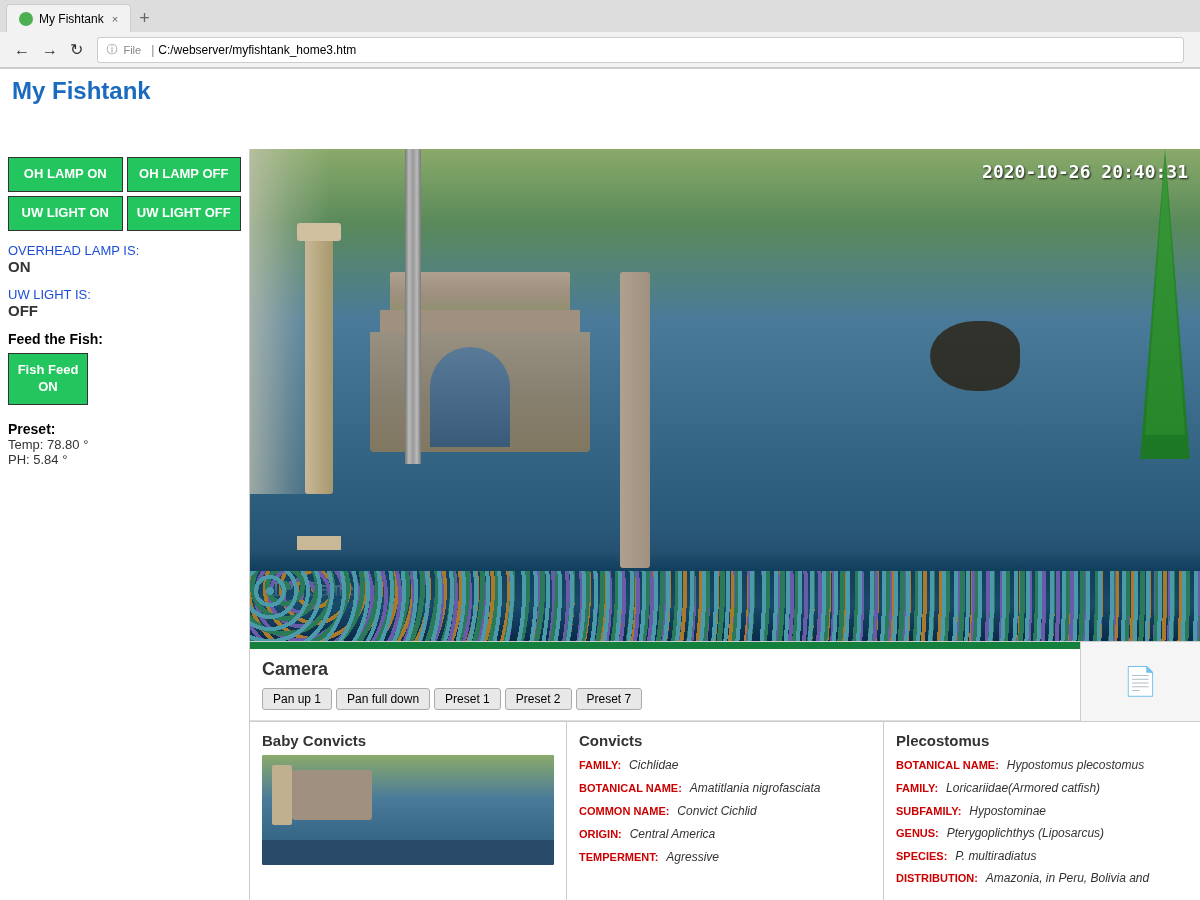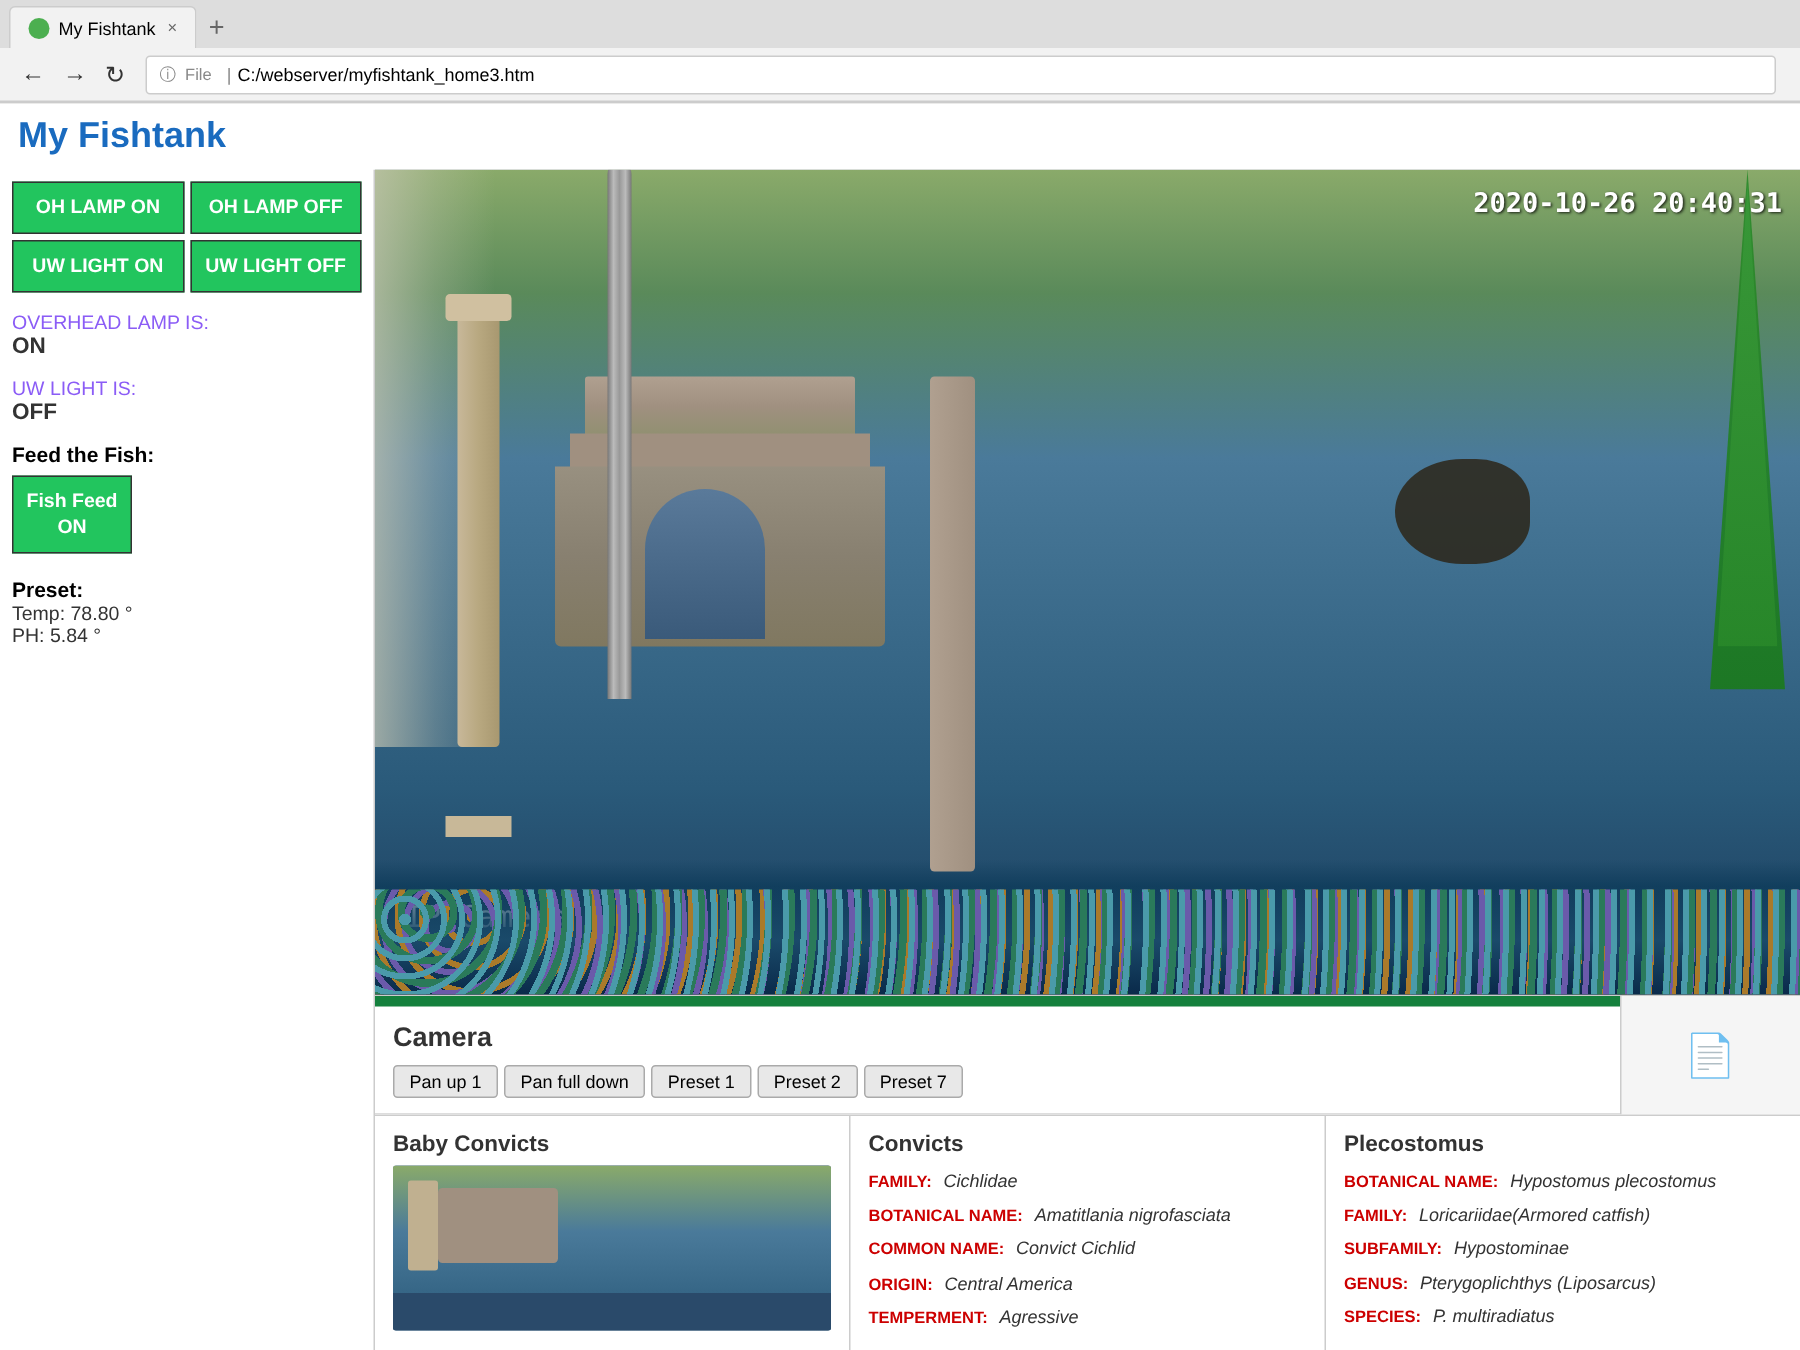--- a/index.html
+++ b/index.html
@@ -17,31 +17,31 @@
     .nav-btn:disabled { color: #aaa; }
     .address-bar { flex: 1; display: flex; align-items: center; background: white; border: 1px solid #ccc; border-radius: 3px; padding: 2px 8px; margin: 0 8px; height: 26px; font-size: 12px; }
     .address-icon { color: #888; font-size: 11px; margin-right: 6px; }
     .address-text { color: #000000; font-size: 12px; }
 
     
     .page-container { display: flex; flex-direction: column; height: calc(900px - 68px); background: white; }
     .page-title { color: #1a6bbf; font-size: 24px; font-weight: bold; padding: 8px 12px; }
 
     
-    .main-layout { display: flex; flex: 1; overflow: hidden; }
+    .main-layout { display: flex; flex: 1; overflow: hidden; margin-top: 36px; }
     
     
     .sidebar { width: 250px; min-width: 250px; border-right: 1px solid #ccc; padding: 8px; overflow-y: auto; background: white; position: relative; }
     
     
     .button-grid { display: grid; grid-template-columns: 1fr 1fr; gap: 4px; margin-bottom: 12px; }
     .control-btn { padding: 8px 4px; font-size: 13px; font-weight: bold; border: 1px solid #333; cursor: pointer; text-align: center; line-height: 1.3; }
     .btn-green { background: #22c55e; color: white; }
     .status-section { margin-bottom: 12px; }
-    .status-label { font-size: 13px; color: #8b5cf6; }
+    .status-label { font-size: 13px; color: #1d4ed8; }
     .status-value { font-size: 15px; font-weight: bold; color: #333; margin-bottom: 8px; }
     .feed-section { margin-bottom: 16px; }
     .feed-label { font-size: 14px; font-weight: bold; margin-bottom: 6px; }
     .monitor-section { margin-top: 8px; }
     .monitor-label { font-size: 14px; font-weight: bold; }
     .monitor-value { font-size: 13px; color: #333; }
 
     
     .content-area { flex: 1; display: flex; flex-direction: column; overflow: hidden; }
     
@@ -249,18 +249,22 @@
             <span class="fish-value">Hypostominae</span>
           </div>
           <div class="fish-row">
             <span class="fish-label">GENUS:</span>
             <span class="fish-value">Pterygoplichthys (Liposarcus)</span>
           </div>
           <div class="fish-row">
             <span class="fish-label">SPECIES:</span>
             <span class="fish-value">P. multiradiatus</span>
           </div>
+          <div class="fish-row">
+            <span class="fish-label">DISTRIBUTION:</span>
+            <span class="fish-value">Amazonia, in Peru, Bolivia and</span>
+          </div>
         </div>
 
       </div>
     </div>
   </div>
 </div>
 
 </body></html>

